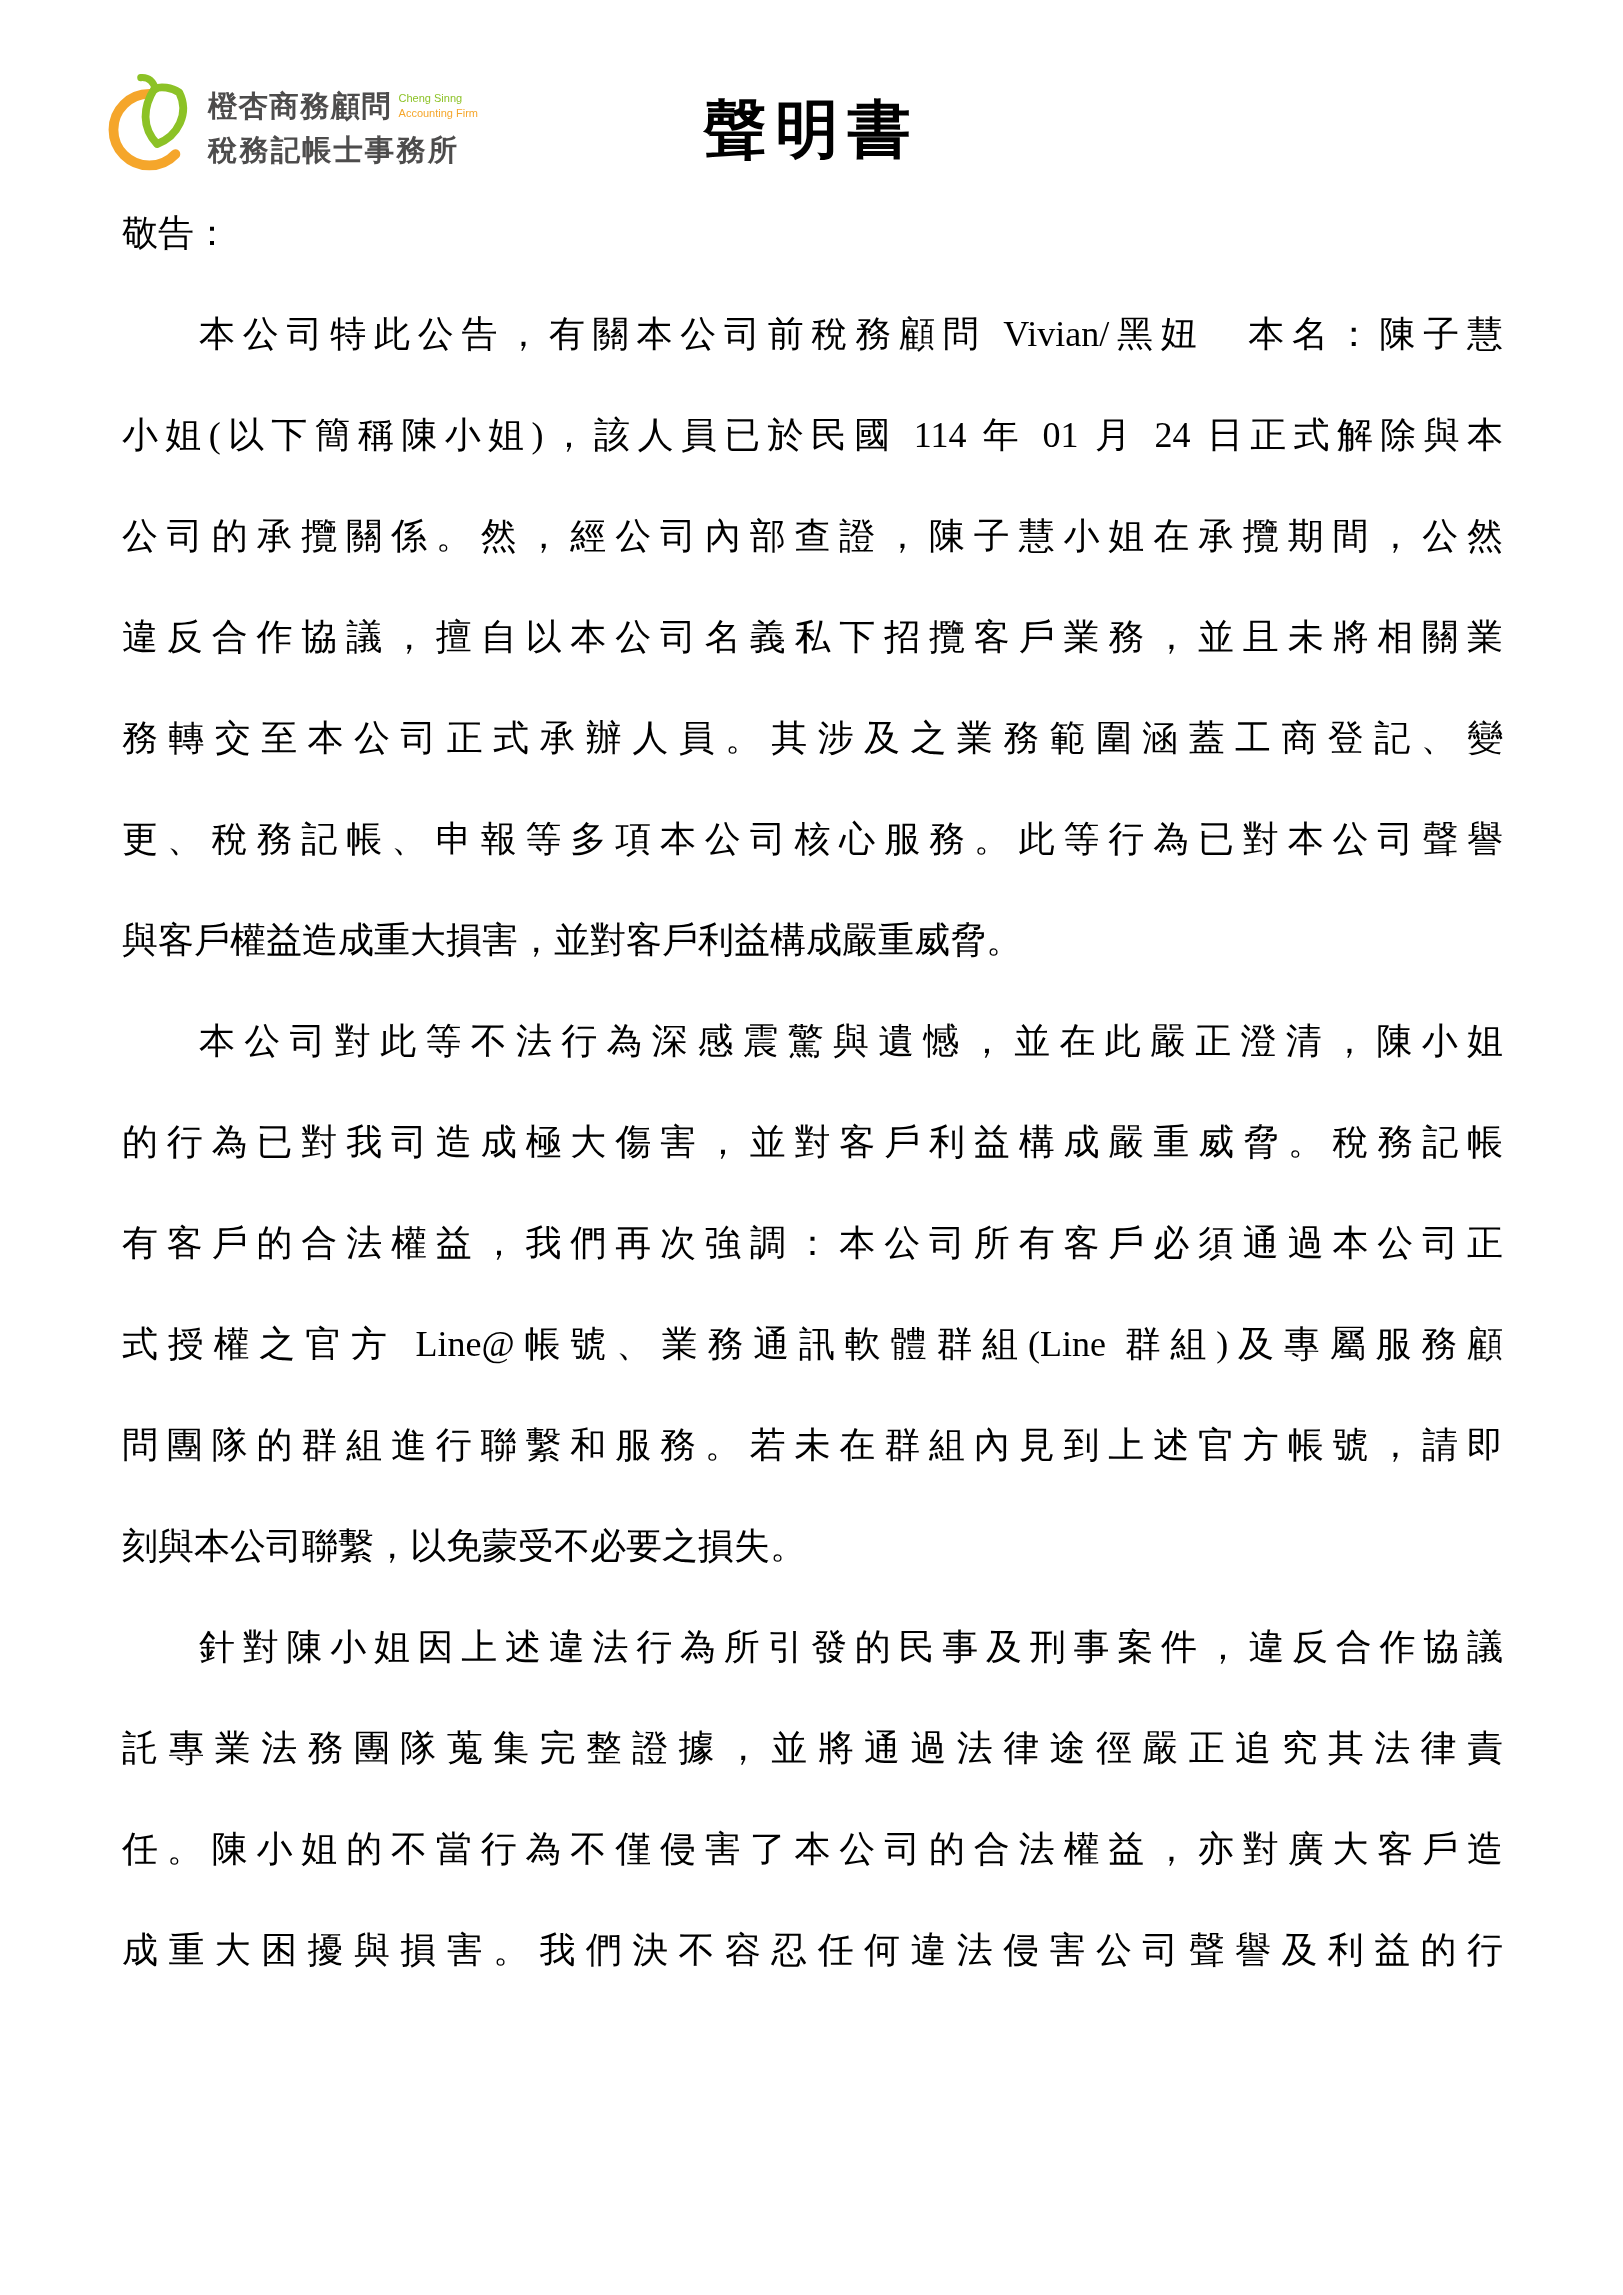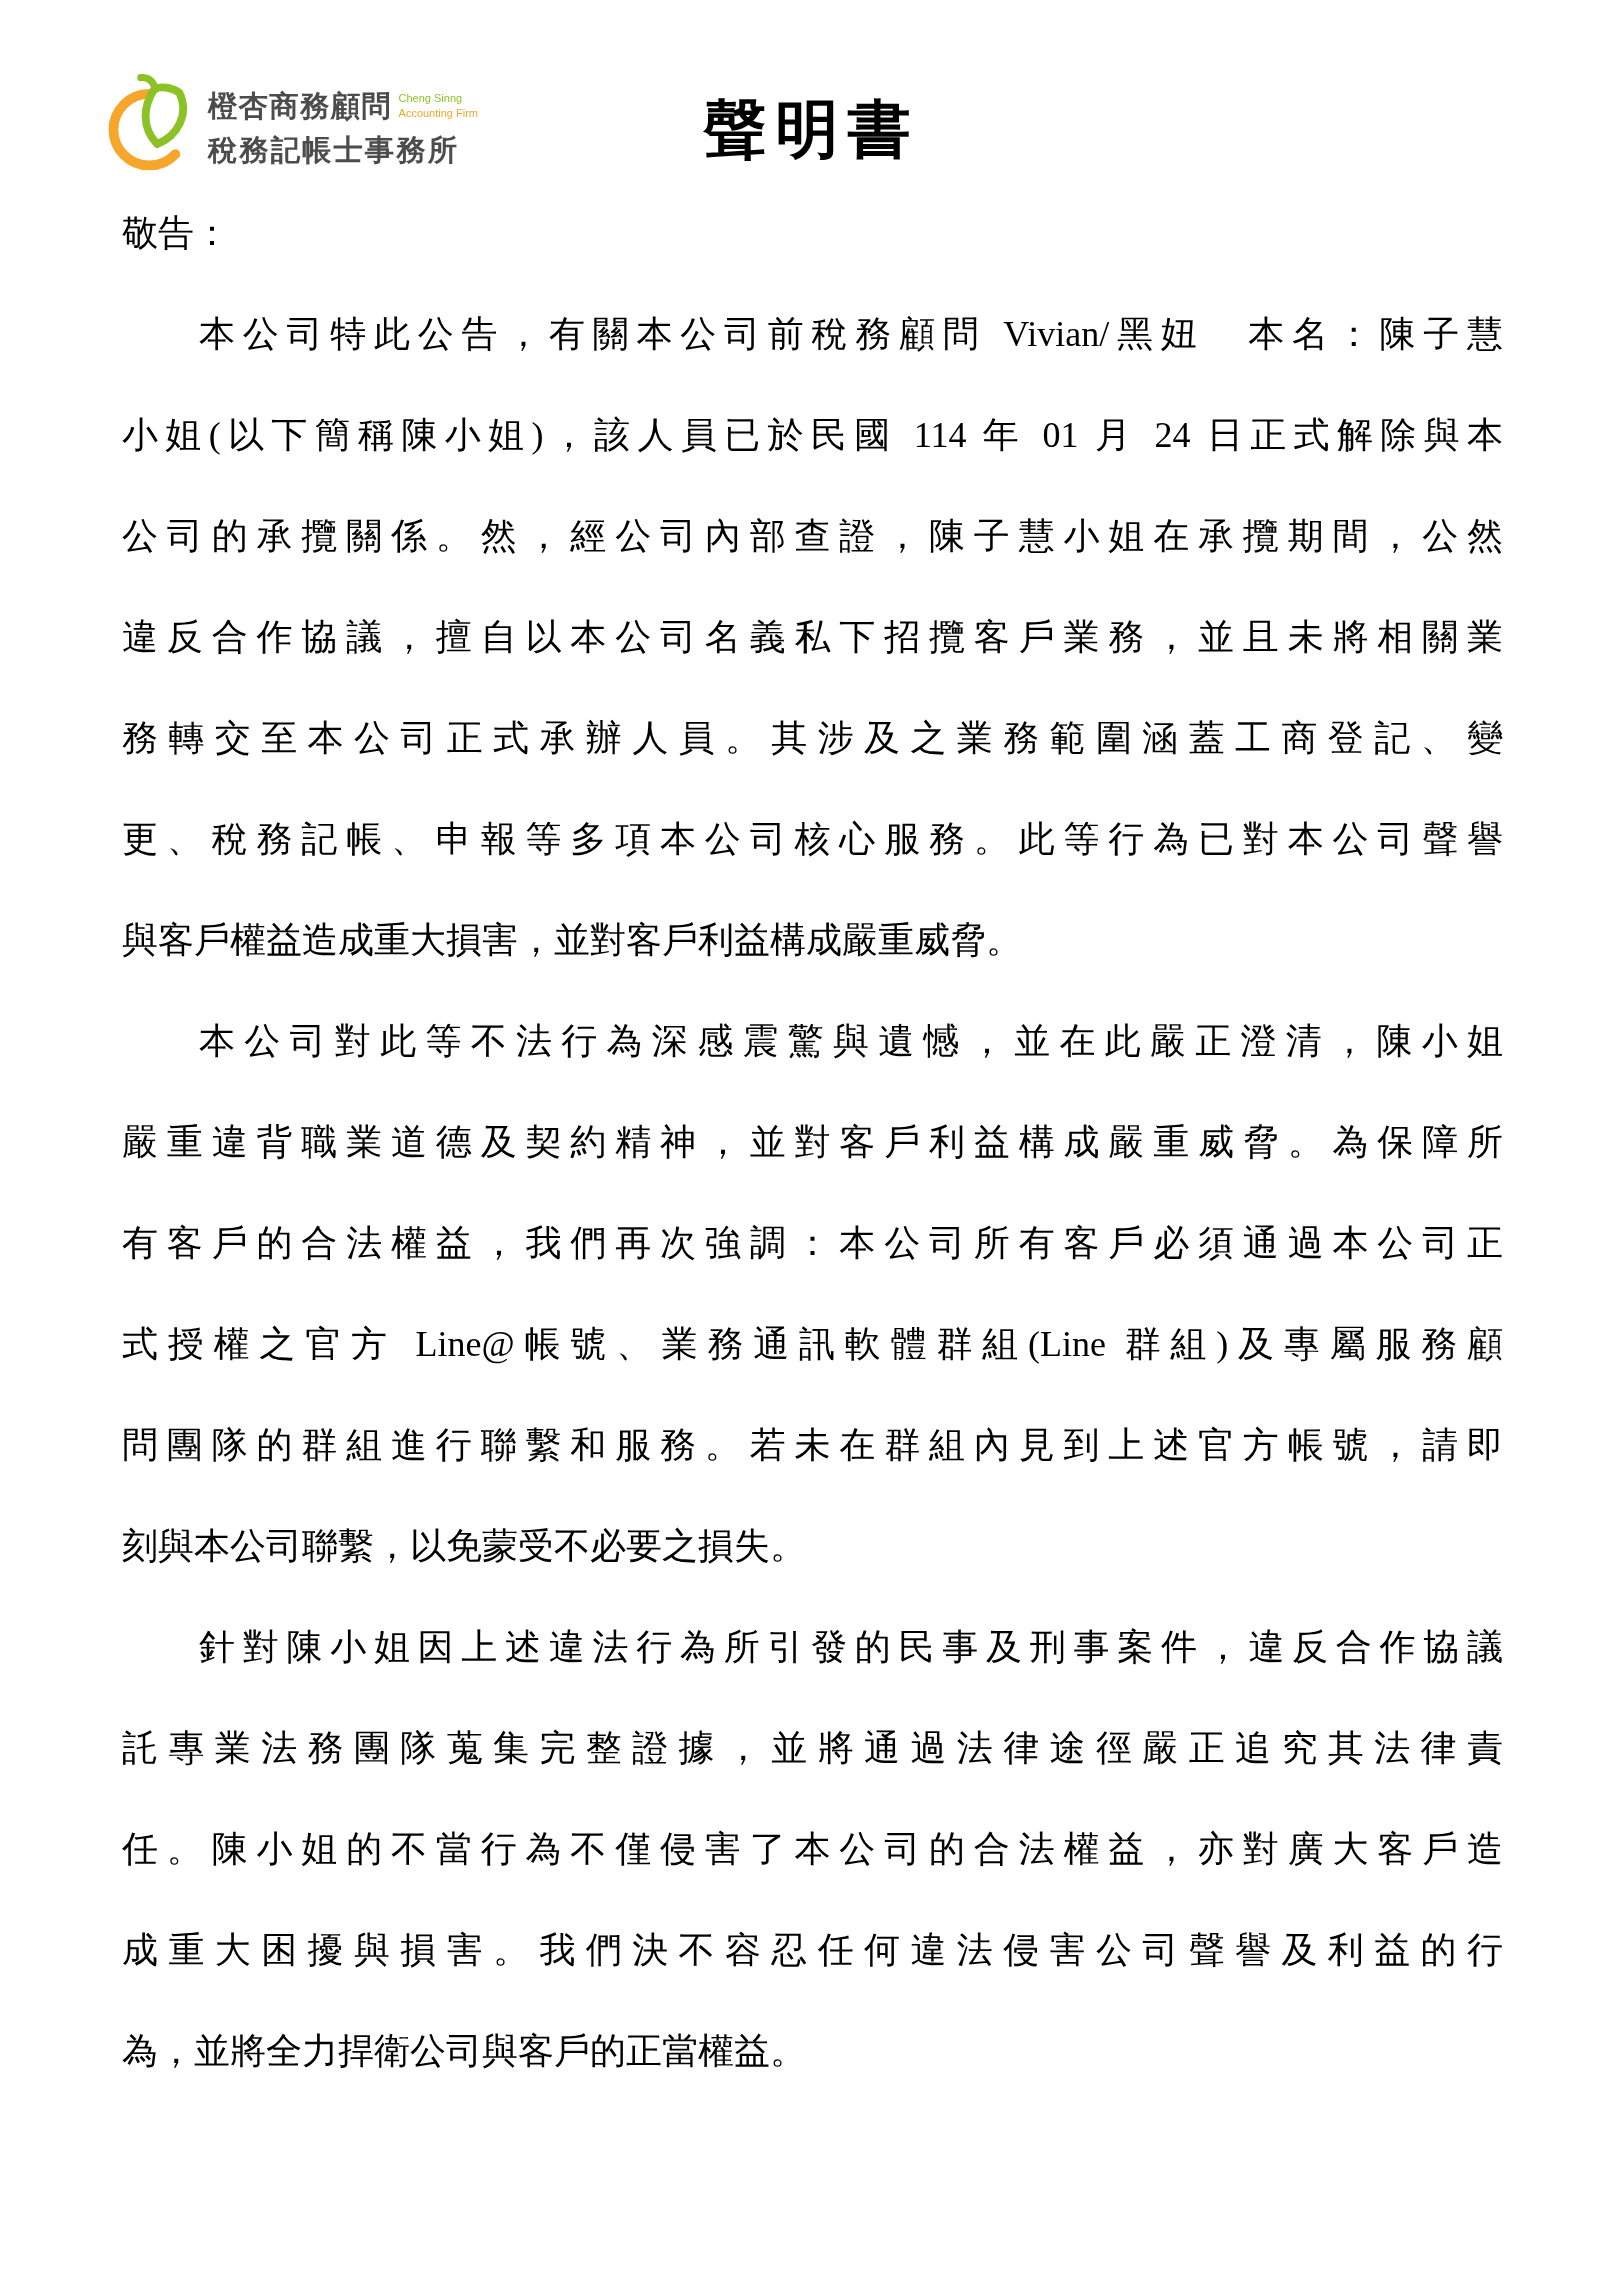--- a/index.html
+++ b/index.html
@@ -113,26 +113,25 @@
   <div class="doc-body">
       <div class="line">敬告：</div>
       <div class="line indent jfull">本公司特此公告，有關本公司前稅務顧問 Vivian/黑妞　本名：陳子慧</div>
       <div class="line jfull">小姐(以下簡稱陳小姐)，該人員已於民國 114 年 01 月 24 日正式解除與本</div>
       <div class="line jfull">公司的承攬關係。然，經公司內部查證，陳子慧小姐在承攬期間，公然</div>
       <div class="line jfull">違反合作協議，擅自以本公司名義私下招攬客戶業務，並且未將相關業</div>
       <div class="line jfull">務轉交至本公司正式承辦人員。其涉及之業務範圍涵蓋工商登記、變</div>
       <div class="line jfull">更、稅務記帳、申報等多項本公司核心服務。此等行為已對本公司聲譽</div>
       <div class="line">與客戶權益造成重大損害，並對客戶利益構成嚴重威脅。</div>
       <div class="line indent jfull">本公司對此等不法行為深感震驚與遺憾，並在此嚴正澄清，陳小姐</div>
-      <div class="line jfull">嚴重違背職業道德及契約精神，並對客戶利益構成嚴重威脅。為保障所</div>
+      <div class="line jfull">的行為已對我司造成極大傷害，並對客戶利益構成嚴重威脅。稅務記帳</div>
       <div class="line jfull">有客戶的合法權益，我們再次強調：本公司所有客戶必須通過本公司正</div>
       <div class="line jfull">式授權之官方 Line@帳號、業務通訊軟體群組(Line 群組)及專屬服務顧</div>
       <div class="line jfull">問團隊的群組進行聯繫和服務。若未在群組內見到上述官方帳號，請即</div>
       <div class="line">刻與本公司聯繫，以免蒙受不必要之損失。</div>
       <div class="line indent jfull">針對陳小姐因上述違法行為所引發的民事及刑事案件，違反合作協議</div>
       <div class="line jfull">託專業法務團隊蒐集完整證據，並將通過法律途徑嚴正追究其法律責</div>
       <div class="line jfull">任。陳小姐的不當行為不僅侵害了本公司的合法權益，亦對廣大客戶造</div>
       <div class="line jfull">成重大困擾與損害。我們決不容忍任何違法侵害公司聲譽及利益的行</div>
-      <div class="line">為，並將全力捍衛公司與客戶的正當權益。</div>
     </div>
 
 </div>
 
 
 </body></html>

